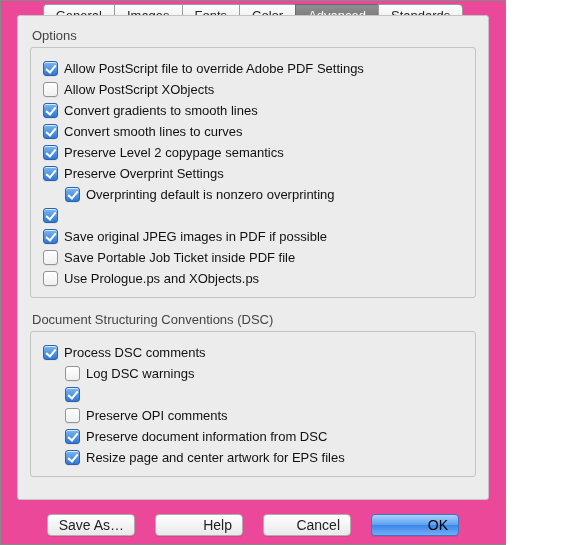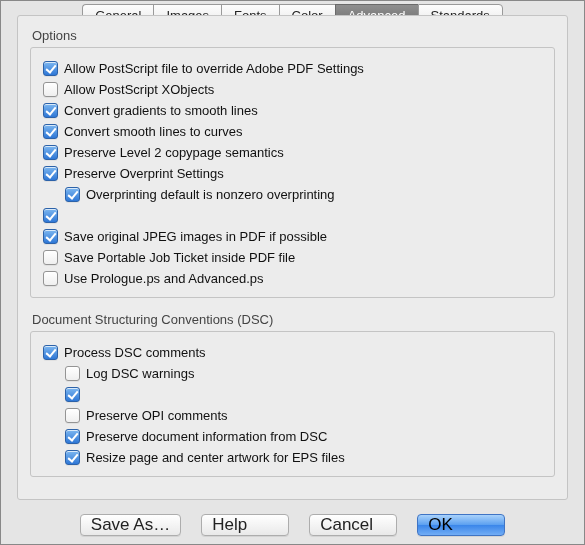--- a/index.html
+++ b/index.html
@@ -7,24 +7,24 @@
     margin: 0;
     padding: 0;
     font-family: "Lucida Grande", "Helvetica Neue", Arial, sans-serif;
     font-size: 13px;
     background: #fff;
     width: 585px;
     height: 545px;
     overflow: hidden;
   }
   .window {
-    width: 585px;
+    width: 506px;
     height: 545px;
     border: 1px solid #888;
-    background: #e5e5e5;
+    background: #ec4899;
     position: relative;
   }
   .tabbar-wrap {
     position: relative;
     height: 24px;
     margin-top: 3px;
   }
   .tabbar {
     display: flex;
     justify-content: center;
@@ -128,22 +128,22 @@
     justify-content: center;
     gap: 20px;
     padding: 0 16px;
   }
   .btn {
     min-width: 88px;
     height: 22px;
     border: 1px solid #adadad;
     border-radius: 4px;
     background: linear-gradient(#ffffff, #e9e9e9);
-    font-size: 17px;
-    text-align: left;
+    font-size: 14px;
+    text-align: right;
     line-height: 20px;
     color: #222;
     box-shadow: 0 1px 0 rgba(0,0,0,0.08);
     padding: 0 10px;
     cursor: default;
   }
   .btn.default {
     background: linear-gradient(#a9d2fb, #5a9ff0 50%, #3a86ea 51%, #72adf5);
     border-color: #3f74c4;
     color: #000;
@@ -204,21 +204,21 @@
       <div class="row indent1">
         <div class="cb checked"></div>
         <span class="lbl">Save original JPEG images in PDF if possible</span>
       </div>
       <div class="row indent1">
         <div class="cb"></div>
         <span class="lbl">Save Portable Job Ticket inside PDF file</span>
       </div>
       <div class="row indent1">
         <div class="cb"></div>
-        <span class="lbl">Use Prologue.ps and Advanced.ps</span>
+        <span class="lbl">Use Prologue.ps and XObjects.ps</span>
       </div>
     </div>
 
     <div class="section2">
       <div class="group-title">Document Structuring Conventions (DSC)</div>
       <div class="group-box">
         <div class="row indent1">
           <div class="cb checked"></div>
           <span class="lbl">Process DSC comments</span>
         </div>

